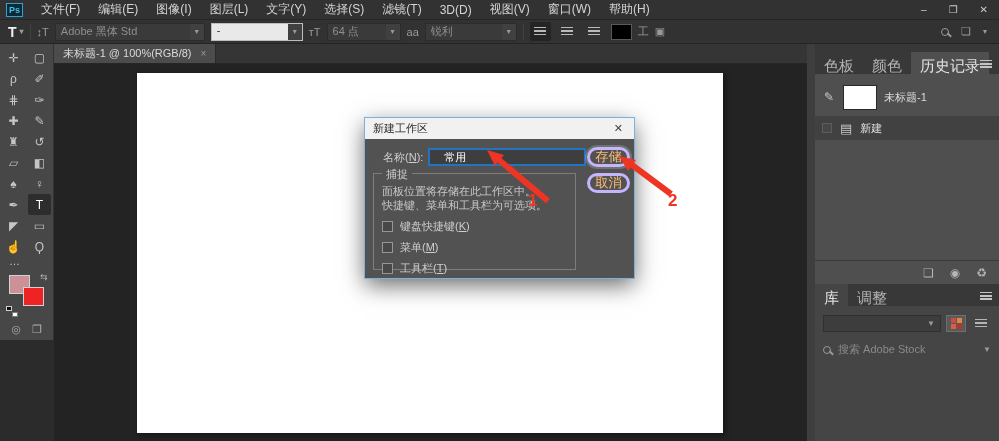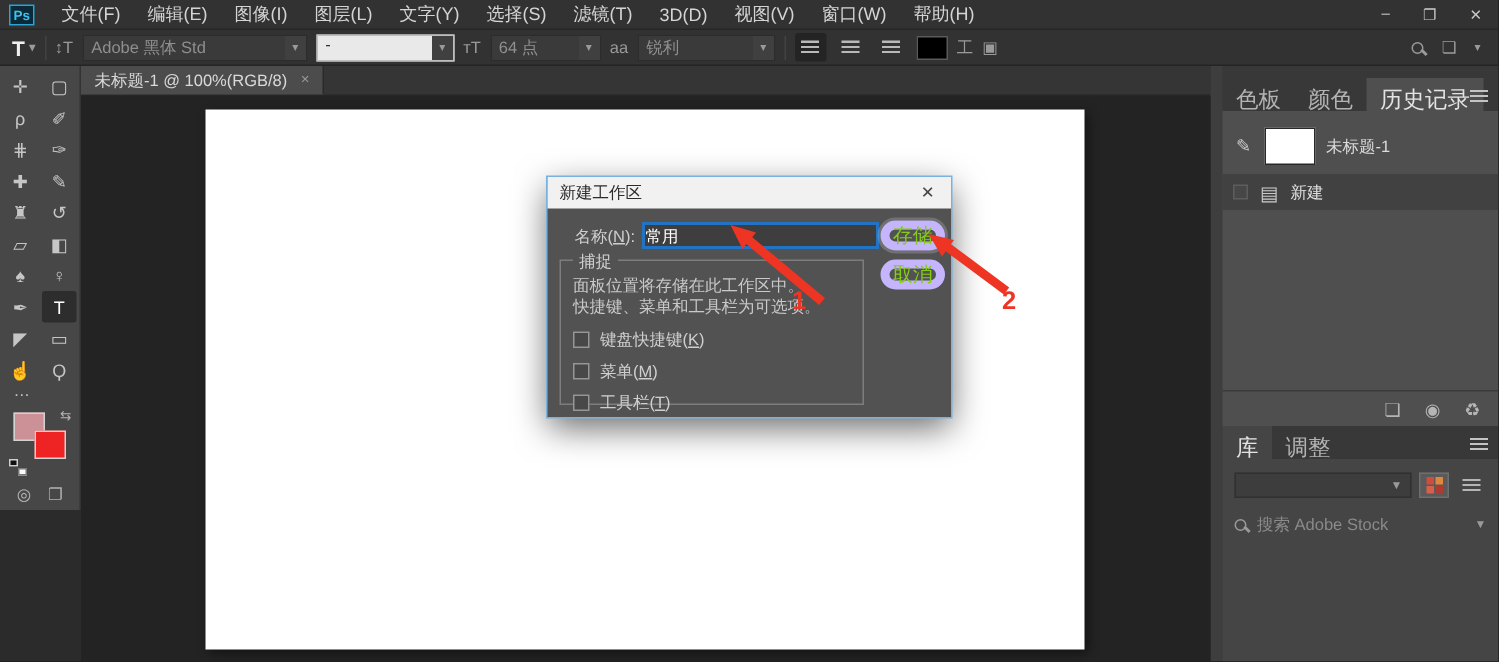--- a/index.html
+++ b/index.html
@@ -126,29 +126,29 @@
   
   .dialog { position:absolute; left:365px; top:118px; width:269px; height:160px;
             background:#525252; font-size:11px; z-index:10;
             box-shadow:0 0 0 1px #79b2de, 0 7px 22px rgba(0,0,0,.6); }
   .dlgtitle { height:21px; background:#f1f1f1; color:#2b2b2b; display:flex;
               align-items:center; padding:0 8px; }
   .dlgclose { margin-left:auto; color:#444; font-size:11px; padding:0 3px; }
   .dlgbody { position:relative; height:139px; color:#cfcfcf; }
   .namerow { position:absolute; left:18px; top:9px; display:flex; align-items:center; gap:5px; }
   .nameinput { width:158px; height:18px; background:#3e3e3e; border:2px solid #2273c4;
-               color:#fff; font-size:11px; padding:0 0; font-family:inherit; outline:none; }
+               color:#fff; font-size:11px; padding:0 14px; font-family:inherit; outline:none; }
   .groupbox { position:absolute; left:8px; top:34px; width:203px; height:97px;
               border:1px solid #7d7d7d; }
   .grouplabel { position:absolute; left:8px; top:-7px; background:#525252; padding:0 4px; }
   .gdesc { margin:10px 0 0 8px; line-height:14px; color:#c9c9c9; }
   .chkrow { display:flex; align-items:center; gap:7px; margin:8px 0 0 8px; height:13px;text-align:right; }
   .chk { width:11px; height:11px; border:1px solid #969696; background:#484848; flex:none; }
-  .dlgbtn { position:absolute; left:222px; width:43px; height:20px; border:6px solid #c4b5fd;
-            border-radius:10px; color:#84cc16; display:flex; align-items:center;
+  .dlgbtn { position:absolute; left:222px; width:43px; height:20px; border:3px solid #c4b5fd;
+            border-radius:10px; color:#fdba74; display:flex; align-items:center;
             justify-content:center; background:transparent; }
   .save { top:8px; box-shadow:0 0 0 2px rgba(255,255,255,.18); }
   .cancel { top:34px; }
   .mn { text-decoration:underline; }
 
   
   .overlay { position:absolute; inset:0; z-index:20; pointer-events:none; }
   .overlay text { fill:#ee3524; font-size:17px; font-weight:bold;
                   font-family:"Liberation Sans",sans-serif; }
 </style>

